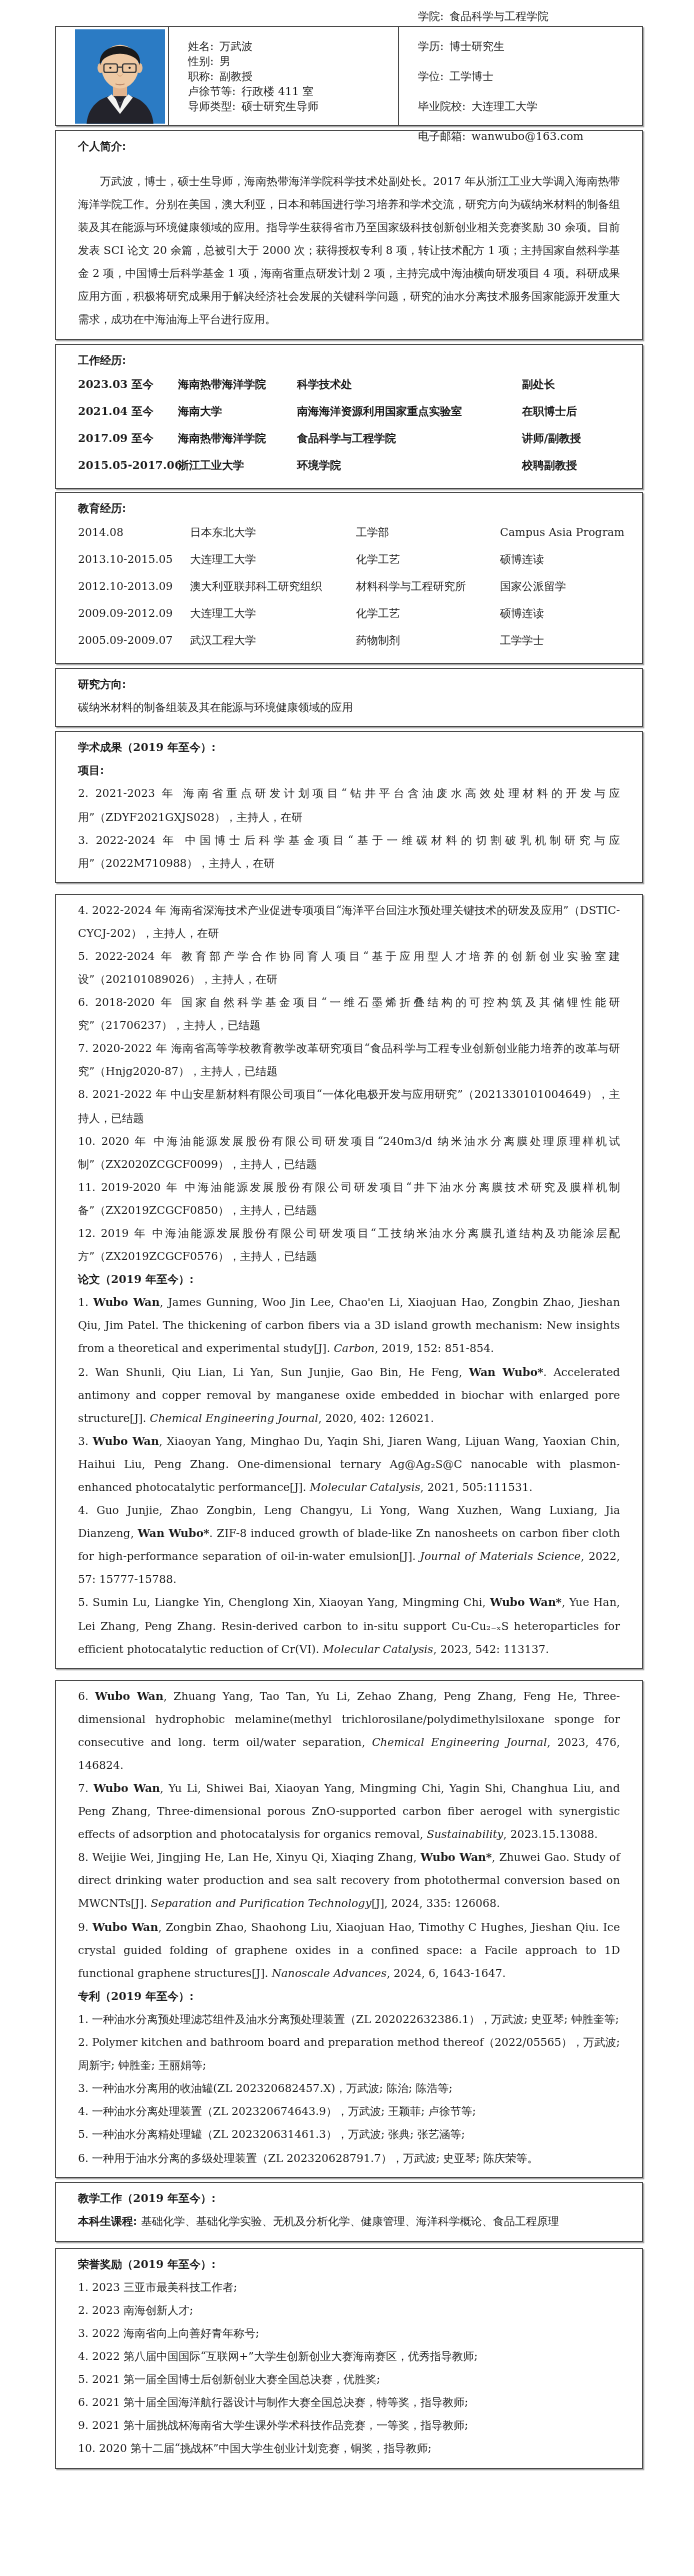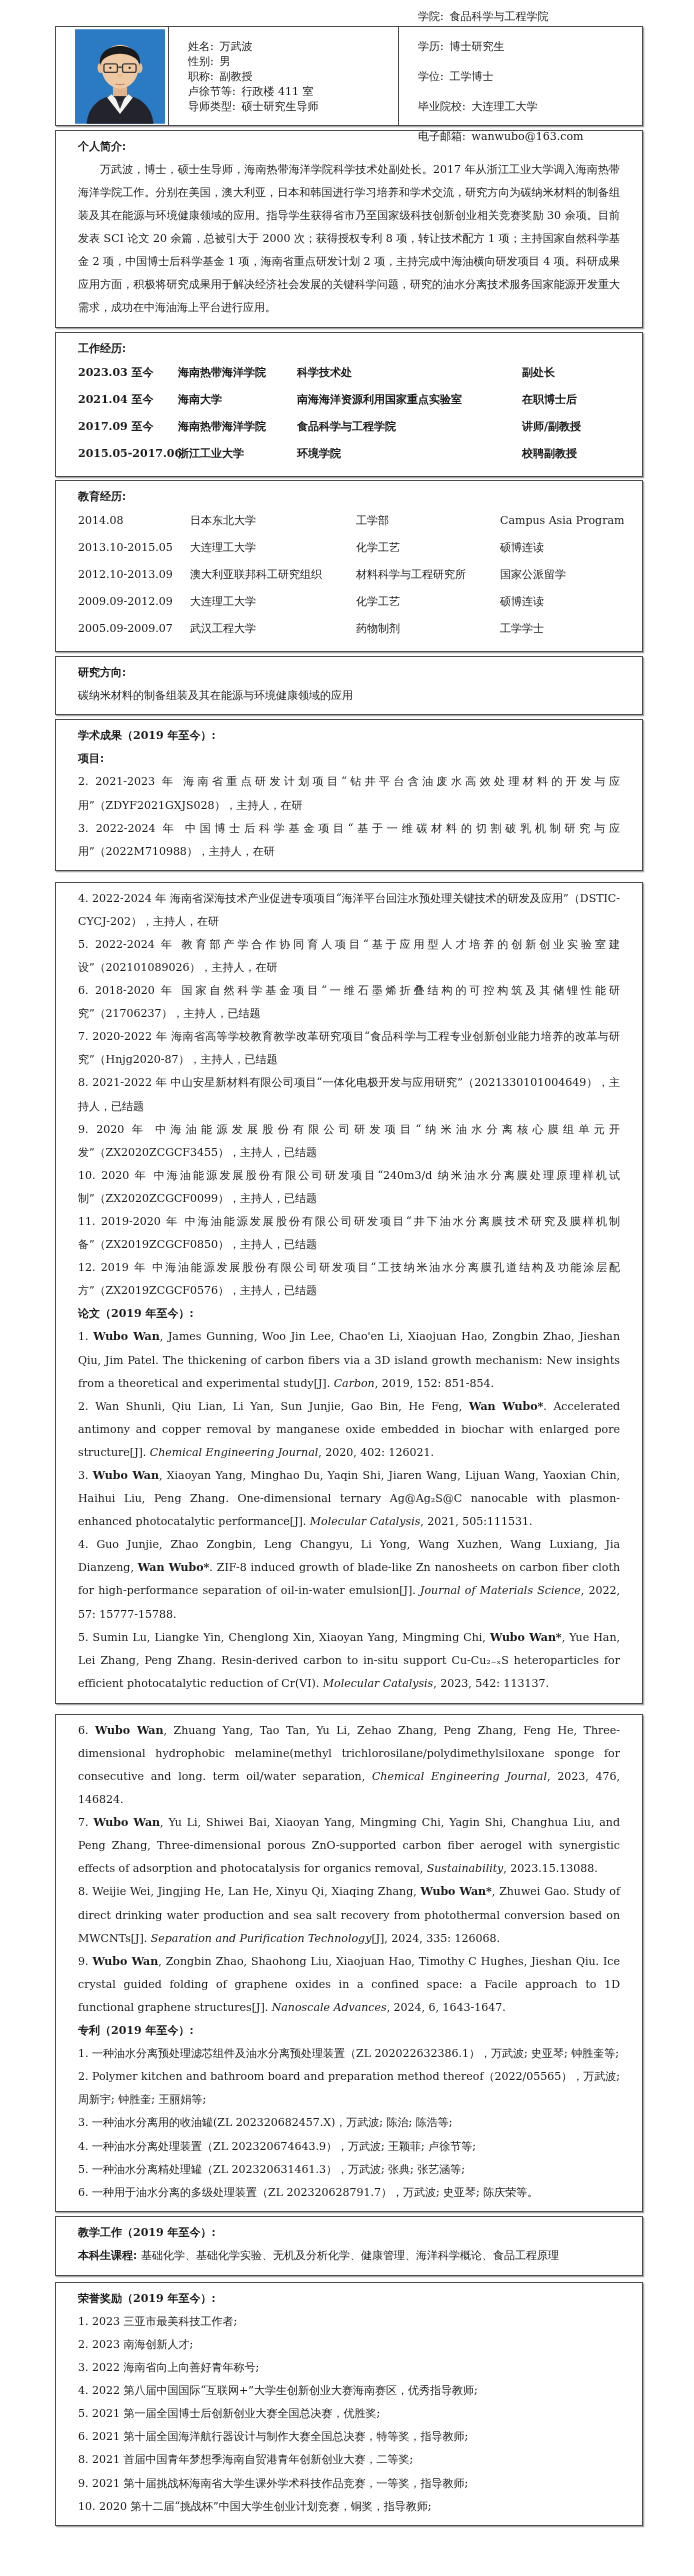--- a/index.html
+++ b/index.html
@@ -16,21 +16,21 @@
     background:#ffffff;
     padding:3.9px 22px 7.7px 22px;
     margin-bottom:3.9px;
     box-sizing:border-box;
   }
   .box.no-pad{padding:0;}
   .gap-lg{margin-bottom:10.3px;}
   .gap-md{margin-bottom:5.8px;}
   .sec-title{font-weight:bold;line-height:2.1;}
   .para{margin:0;line-height:2.1;text-align:justify;}
-  .indent{text-indent:2em;}
+  .indent{text-indent:2em;margin-top:12px;}
   .item{margin:0;line-height:2.1;text-align:justify;}
   
   .info-box{display:flex;align-items:stretch;height:100px;}
   .photo-cell{width:113px;border-right:1.3px solid #4a4a4a;display:flex;align-items:center;justify-content:center;padding-left:16.7px;box-sizing:border-box;}
   .info-col{display:flex;flex-direction:column;justify-content:center;padding:3.9px 0 3.9px 19px;box-sizing:border-box;}
   .info-left{width:230px;border-right:1.3px solid #4a4a4a;}
   .info-right{flex:1;gap:15px;}
   .field{white-space:nowrap;}
   .fvalue{margin-left:5.8px;}
   
@@ -191,21 +191,20 @@
     </div>
 
     <div class="box gap-lg">
       <div>
 
       <p class="item">4. 2022-2024 年 海南省深海技术产业促进专项项目“海洋平台回注水预处理关键技术的研发及应用”（DSTIC-CYCJ-202），主持人，在研</p>
           <p class="item">5. 2022-2024 年 教育部产学合作协同育人项目“基于应用型人才培养的创新创业实验室建设”（202101089026），主持人，在研</p>
           <p class="item">6. 2018-2020 年 国家自然科学基金项目“一维石墨烯折叠结构的可控构筑及其储锂性能研究”（21706237），主持人，已结题</p>
           <p class="item">7. 2020-2022 年 海南省高等学校教育教学改革研究项目“食品科学与工程专业创新创业能力培养的改革与研究”（Hnjg2020-87），主持人，已结题</p>
           <p class="item">8. 2021-2022 年 中山安星新材料有限公司项目“一体化电极开发与应用研究”（2021330101004649），主持人，已结题</p>
-          <p class="item">9. 2020 年 中海油能源发展股份有限公司研发项目“纳米油水分离核心膜组单元开发”（ZX2020ZCGCF3455），主持人，已结题</p>
           <p class="item">10. 2020 年 中海油能源发展股份有限公司研发项目“240m3/d 纳米油水分离膜处理原理样机试制”（ZX2020ZCGCF0099），主持人，已结题</p>
           <p class="item">11. 2019-2020 年 中海油能源发展股份有限公司研发项目“井下油水分离膜技术研究及膜样机制备”（ZX2019ZCGCF0850），主持人，已结题</p>
           <p class="item">12. 2019 年 中海油能源发展股份有限公司研发项目“工技纳米油水分离膜孔道结构及功能涂层配方”（ZX2019ZCGCF0576），主持人，已结题</p>
         </div>
       <div class="sec-title">论文（2019 年至今）:</div>
       <div>
 
       <p class="item"><span>1. </span><b>Wubo Wan</b><span>, James Gunning, Woo Jin Lee, Chao'en Li, Xiaojuan Hao, Zongbin Zhao, Jieshan Qiu, Jim Patel. The thickening of carbon fibers via a 3D island growth mechanism: New insights from a theoretical and experimental study[J]. </span><i>Carbon</i><span>, 2019, 152: 851-854.</span></p>
           <p class="item"><span>2. Wan Shunli, Qiu Lian, Li Yan, Sun Junjie, Gao Bin, He Feng, </span><b>Wan Wubo*</b><span>. Accelerated antimony and copper removal by manganese oxide embedded in biochar with enlarged pore structure[J]. </span><i>Chemical Engineering Journal</i><span>, 2020, 402: 126021.</span></p>
           <p class="item"><span>3. </span><b>Wubo Wan</b><span>, Xiaoyan Yang, Minghao Du, Yaqin Shi, Jiaren Wang, Lijuan Wang, Yaoxian Chin, Haihui Liu, Peng Zhang. One-dimensional ternary Ag@Ag₂S@C nanocable with plasmon-enhanced photocatalytic performance[J]. </span><i>Molecular Catalysis</i><span>, 2021, 505:111531.</span></p>
@@ -242,21 +241,20 @@
     <div class="box gap-lg">
       <div class="sec-title">荣誉奖励（2019 年至今）:</div>
       <div>
 
       <p class="item">1. 2023 三亚市最美科技工作者;</p>
           <p class="item">2. 2023 南海创新人才;</p>
           <p class="item">3. 2022 海南省向上向善好青年称号;</p>
           <p class="item">4. 2022 第八届中国国际“互联网+”大学生创新创业大赛海南赛区，优秀指导教师;</p>
           <p class="item">5. 2021 第一届全国博士后创新创业大赛全国总决赛，优胜奖;</p>
           <p class="item">6. 2021 第十届全国海洋航行器设计与制作大赛全国总决赛，特等奖，指导教师;</p>
-          <p class="item">8. 2021 首届中国青年梦想季海南自贸港青年创新创业大赛，二等奖;</p>
           <p class="item">9. 2021 第十届挑战杯海南省大学生课外学术科技作品竞赛，一等奖，指导教师;</p>
           <p class="item">10. 2020 第十二届“挑战杯”中国大学生创业计划竞赛，铜奖，指导教师;</p>
         </div>
     </div>
 
   </div>
 </div>
 
 
 </body></html>

